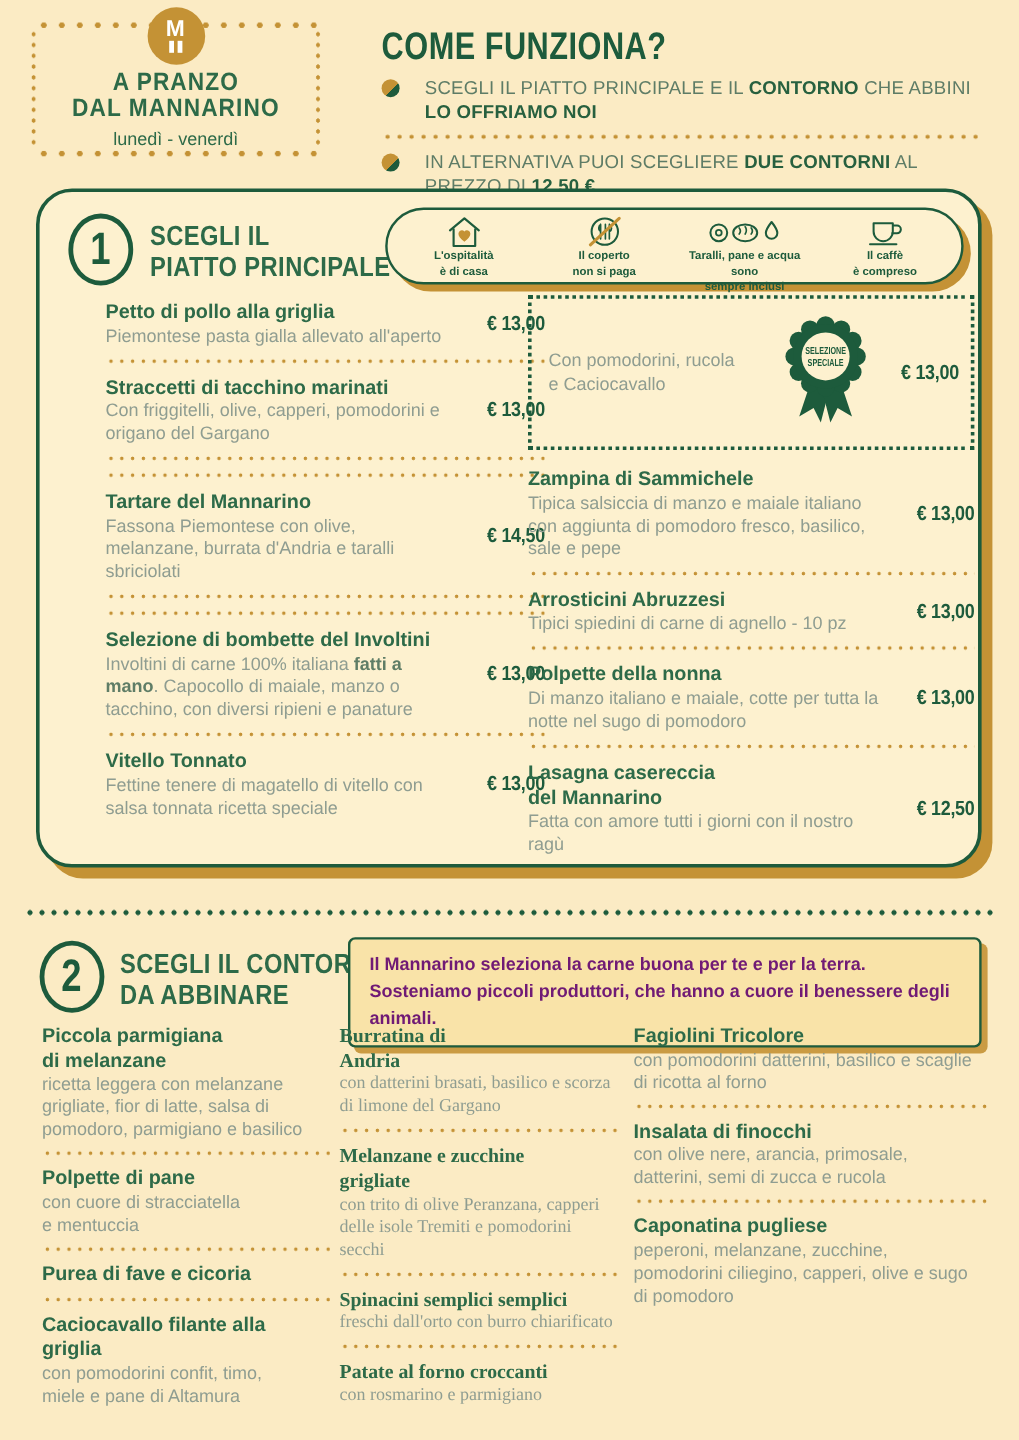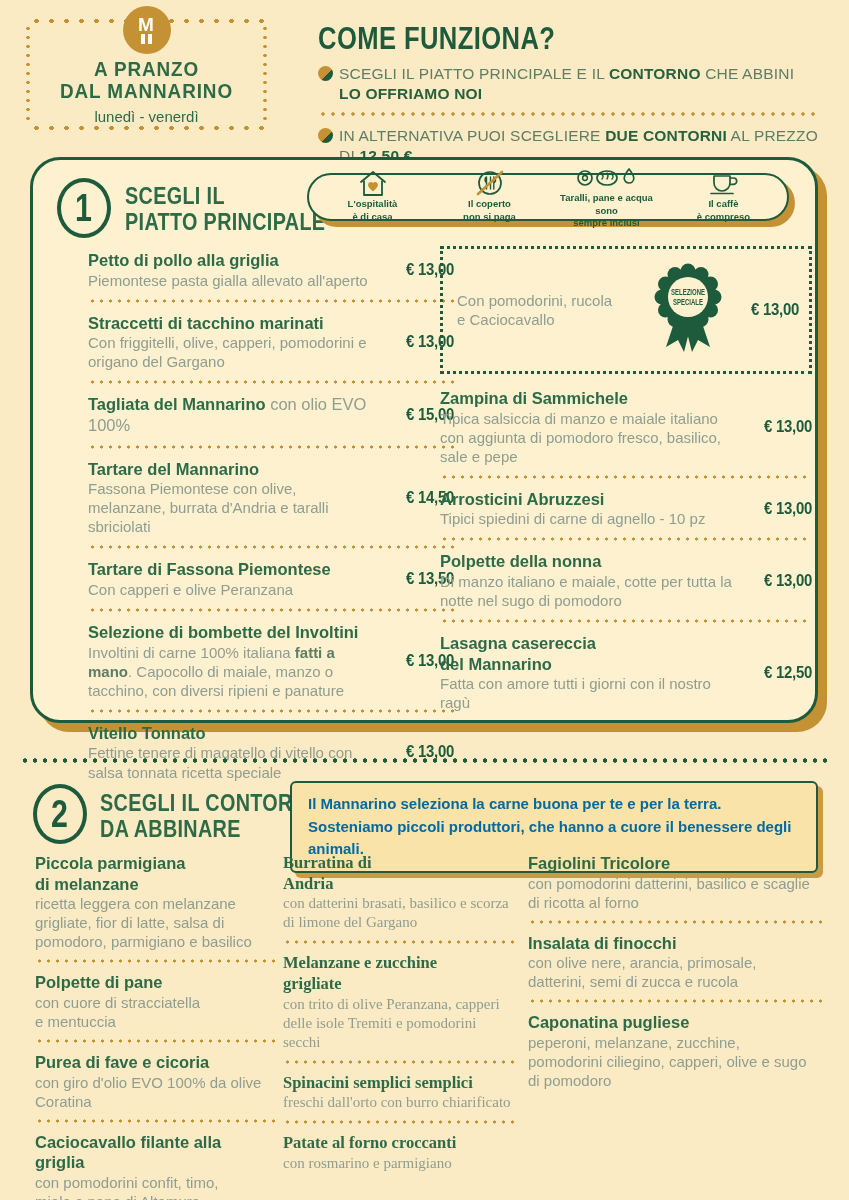--- a/index.html
+++ b/index.html
@@ -48,21 +48,21 @@
   .pillars{display:flex;gap:3px;margin-top:1px;}
   .pillars i{display:block;width:4px;height:10px;background:#fff;}
   .logo-title{margin-top:40px;text-align:center;font-weight:bold;color:var(--green-mid);
     font-size:21px;line-height:1.05;letter-spacing:1px;transform:scaleX(.9);text-transform:uppercase;}
   .logo-sub{text-align:center;color:var(--green-mid);font-size:15px;margin-top:6px;font-weight:500;}
 
   
   #come-title{left:318px;top:20px;font-size:32px;font-weight:800;color:var(--green);
     transform:scaleX(.8);transform-origin:left center;letter-spacing:.5px;white-space:nowrap;}
   #how-block{left:318px;top:64px;width:500px;}
-  .bullet-row{display:flex;align-items:flex-start;gap:6px;}
+  .bullet-row{display:flex;align-items:flex-start;gap:21px;}
   .bullet-dot{flex:0 0 15px;width:15px;height:15px;border-radius:50%;margin-top:2px;
     background:linear-gradient(135deg, var(--gold) 58%, var(--green) 58%);}
   .bullet-text{font-size:15.5px;line-height:1.3;color:var(--how);letter-spacing:.2px;}
   .bullet-text .brun{font-weight:bold;color:#27603f;}
   .bullet-text .bline{font-weight:bold;color:#27603f;}
   #how-dots{margin:8px 0 10px 0;--dotc:#c49235;height:4px;
     background-image:radial-gradient(circle, var(--dotc) 1.5px, transparent 1.8px);
     background-size:10px 4px;}
 
   
@@ -71,23 +71,23 @@
   .num-circle{width:54px;height:60px;border:4px solid var(--green);border-radius:50%;
     display:flex;align-items:center;justify-content:center;background:transparent;}
   .num-circle span{font-size:38px;font-weight:800;color:var(--green);transform:scaleX(.8);}
   .sec-title{font-size:23px;font-weight:800;color:var(--green-mid);line-height:1.12;
     letter-spacing:.4px;transform:scaleX(.86);transform-origin:left top;white-space:pre-line;
     text-transform:uppercase;}
   #sec1-circle{left:24px;top:18px;}
   #sec1-title{left:92px;top:24px;}
 
   
-  #perks{left:274px;top:13px;width:482px;height:48px;background:var(--bg-light);
+  #perks{left:288px;top:13px;width:482px;height:64px;background:var(--bg-light);
     border:2.5px solid var(--green);border-radius:32px;box-shadow:6px 6px 0 var(--gold);
-    display:flex;align-items:center;padding:5px 10px;}
+    display:flex;align-items:flex-start;padding:5px 10px;}
   .perk{flex:1;display:flex;flex-direction:column;align-items:center;justify-content:center;gap:2px;}
   .perk-icon{height:26px;display:flex;align-items:center;justify-content:center;}
   .perk-icon svg{display:block;}
   .perk-label{font-size:9.5px;font-weight:bold;color:var(--green);text-align:center;
     line-height:1.35;white-space:pre-line;}
   .perk-div{--dotc:#c49235;margin:4px 2px;}
 
   
   #col-left{left:55px;top:90px;width:366px;}
   #col-right{left:407px;top:86px;width:372px;}
@@ -104,21 +104,21 @@
   .menu-item.boxed .price{align-self:center;flex:0 0 64px;}
   .badge{flex:0 0 88px;align-self:center;margin-right:2px;}
 
   
   #sec-dots{left:20px;top:758px;width:812px;}
   #sec2-circle{left:33px;top:784px;}
   #sec2-title{left:100px;top:791px;}
   #note-box{left:290px;top:781px;width:528px;min-height:64px;background:#f9e3a8;
     border:2.5px solid var(--green);border-radius:6px;box-shadow:5px 5px 0 rgba(196,146,53,.9);
     padding:10px 16px;display:flex;flex-direction:column;justify-content:center;}
-  .note-line{font-size:15px;font-weight:bold;color:#0369a1;line-height:1.5;}
+  .note-line{font-size:15px;font-weight:bold;color:#701a75;line-height:1.5;}
 
   
   #ct1{left:35px;top:853px;width:240px;}
   #ct2{left:283px;top:853px;width:234px;font-family:Liberation Serif, serif;}
   #ct3{left:528px;top:853px;width:296px;}
   .ct .mi-title{font-size:16.5px;}
   .ct .sep{margin:8px 0 9px 0;}
 </style>
 </head>
 <body>
@@ -230,42 +230,29 @@
       </div>
       <div class="dots-h sep"></div>
       <div class="menu-item">
         <div class="mi-text">
           <div class="mi-title">Straccetti di tacchino marinati</div>
           <div class="mi-desc">Con friggitelli, olive, capperi, pomodorini e origano del Gargano</div>
         </div>
         <div class="price">€ 13,00</div>
       </div>
       <div class="dots-h sep"></div>
-      <div class="menu-item">
-        <div class="mi-text">
-          <div class="mi-title">Tagliata del Mannarino<span class="mi-suffix"> con olio EVO 100%</span></div>
-        </div>
-        <div class="price">€ 15,00</div>
-      </div>
       <div class="dots-h sep"></div>
       <div class="menu-item">
         <div class="mi-text">
           <div class="mi-title">Tartare del Mannarino</div>
           <div class="mi-desc">Fassona Piemontese con olive, melanzane, burrata d'Andria e taralli sbriciolati</div>
         </div>
         <div class="price">€ 14,50</div>
       </div>
       <div class="dots-h sep"></div>
-      <div class="menu-item">
-        <div class="mi-text">
-          <div class="mi-title">Tartare di Fassona Piemontese</div>
-          <div class="mi-desc">Con capperi e olive Peranzana</div>
-        </div>
-        <div class="price">€ 13,50</div>
-      </div>
       <div class="dots-h sep"></div>
       <div class="menu-item">
         <div class="mi-text">
           <div class="mi-title">Selezione di bombette del Involtini</div>
           <div class="mi-desc"><span>Involtini di carne 100% italiana </span><span class="brun">fatti a mano</span><span>. Capocollo di maiale, manzo o tacchino, con diversi ripieni e panature</span></div>
         </div>
         <div class="price">€ 13,00</div>
       </div>
       <div class="dots-h sep"></div>
       <div class="menu-item">
@@ -365,21 +352,20 @@
       <div class="mi-text">
         <div class="mi-title">Polpette di pane</div>
         <div class="mi-desc">con cuore di stracciatella
 e mentuccia</div>
       </div>
     </div>
     <div class="dots-h sep"></div>
     <div class="menu-item">
       <div class="mi-text">
         <div class="mi-title">Purea di fave e cicoria</div>
-        <div class="mi-desc">con giro d'olio EVO 100% da olive Coratina</div>
       </div>
     </div>
     <div class="dots-h sep"></div>
     <div class="menu-item">
       <div class="mi-text">
         <div class="mi-title">Caciocavallo filante alla griglia</div>
         <div class="mi-desc">con pomodorini confit, timo,
 miele e pane di Altamura</div>
       </div>
     </div>

